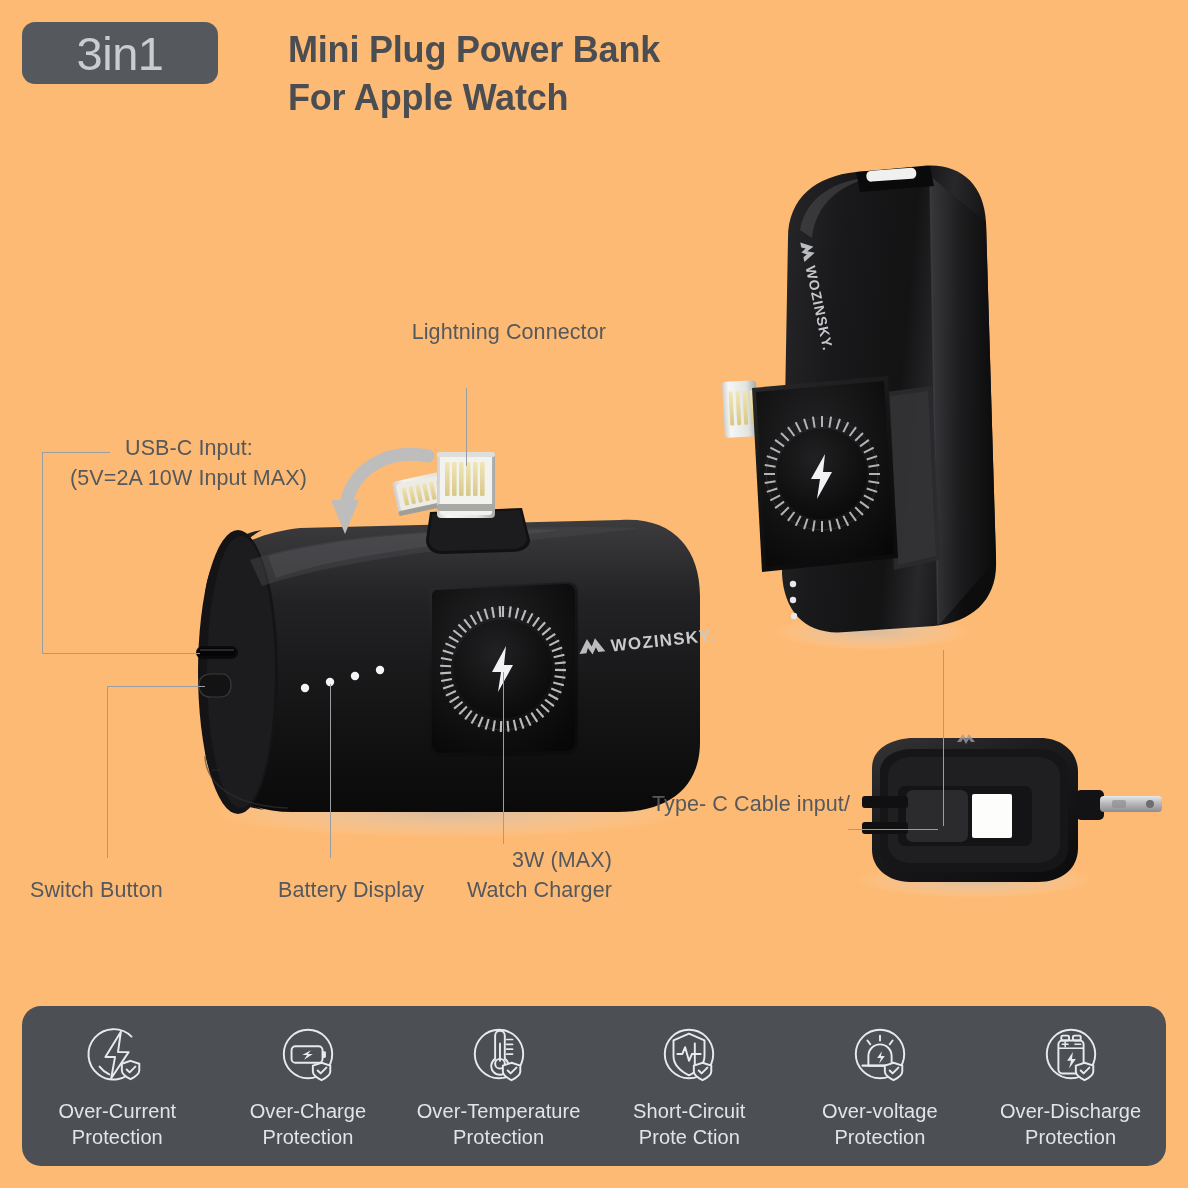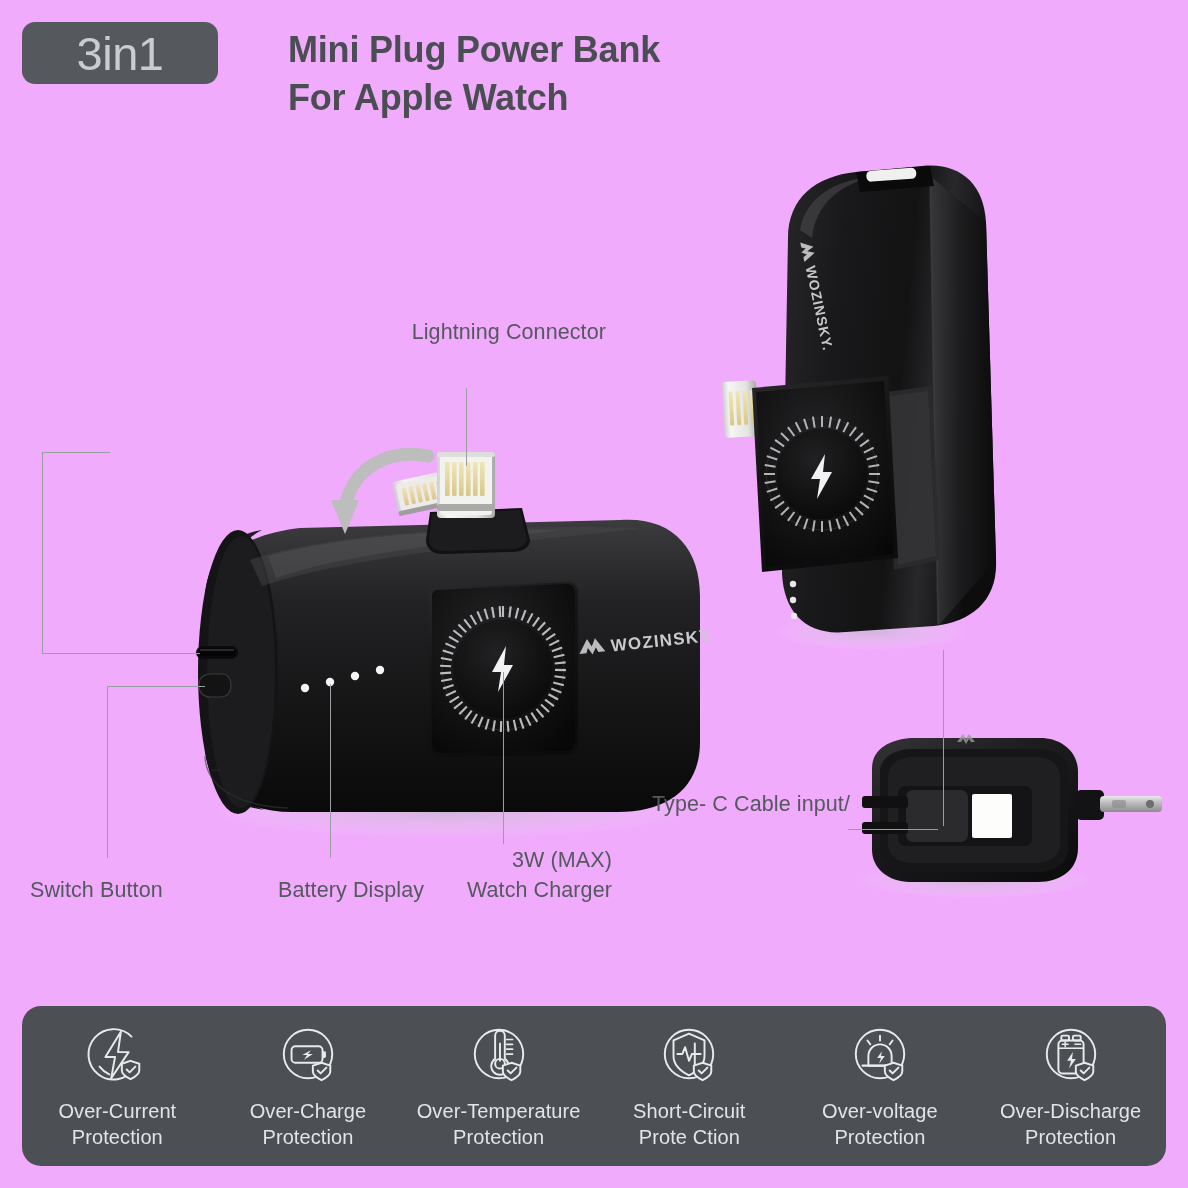--- a/index.html
+++ b/index.html
@@ -12,21 +12,21 @@
     height: 1188px;
     position: relative;
     overflow: hidden;
     font-family: "Liberation Sans", sans-serif;
     color: #4a4d52;
     -webkit-font-smoothing: antialiased;
   }
   .page {
     position: absolute;
     inset: 0;
-    background: #f0abfc;
+    background: #fdba74;
     padding-left: 40px;
   }
 
   
   .header {
     position: absolute;
     left: 0; top: 0;
     width: 1188px; height: 120px;
   }
   .badge {
@@ -522,20 +522,24 @@
   <div class="lead lead-v" style="left:503px; top:672px; height:172px;"></div>
 
   <div class="lead lead-h" style="left:848px; top:829px; width:90px;"></div>
 
   <div class="lead lead-v" style="left:943px; top:650px; height:176px;"></div>
 
   <div class="anno center" style="left:326px; top:318px; width:280px;">
     <div>Lightning Connector</div>
   </div>
 
+  <div class="anno" style="left:70px; top:434px; width:330px;">
+    <div style="padding-left:55px;">USB-C Input:</div>
+    <div>(5V=2A 10W Input MAX)</div>
+  </div>
 
   <div class="anno" style="left:30px; top:876px;">Switch Button</div>
 
   <div class="anno" style="left:258px; top:876px;margin-left:20px;">Battery Display</div>
 
   <div class="anno center" style="left:432px; top:846px; width:180px;">
     <div>3W (MAX)</div>
     <div>Watch  Charger</div>
   </div>
 

